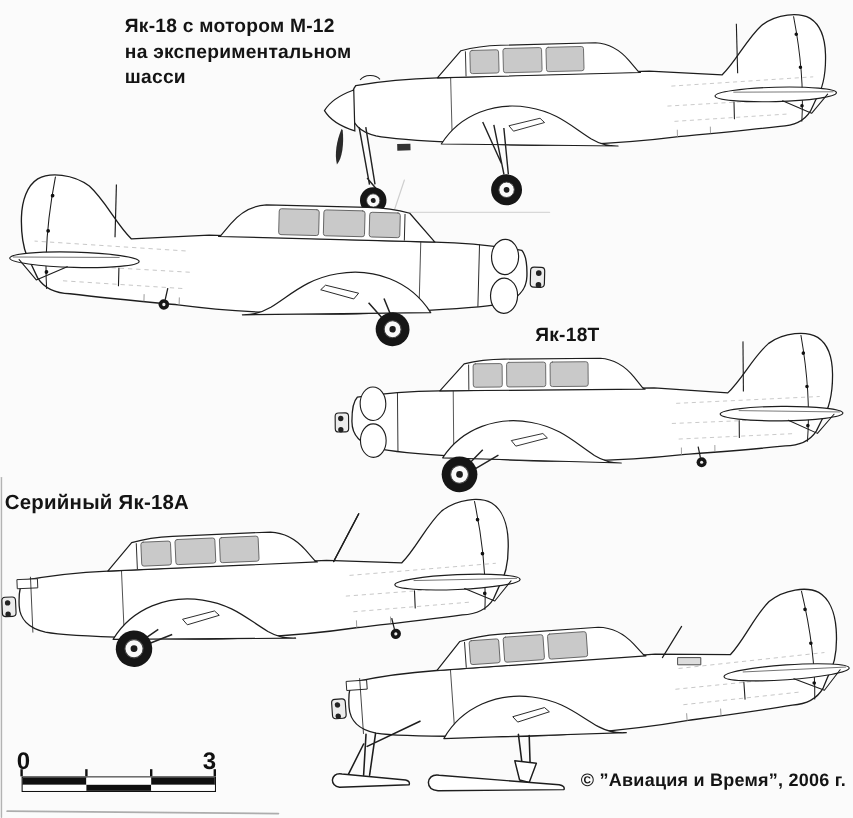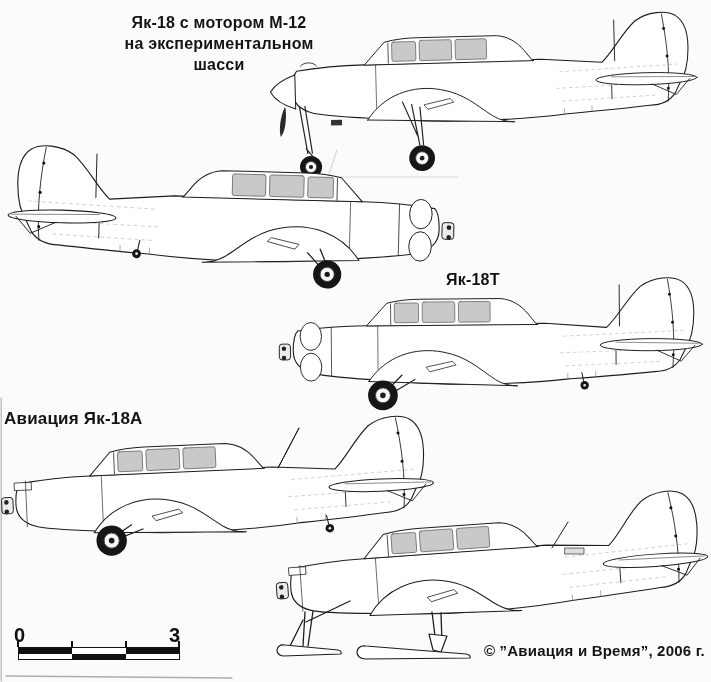--- a/index.html
+++ b/index.html
@@ -1,18 +1,18 @@
 <!DOCTYPE html>
 <html><head>
 <meta charset="utf-8">
 <style>
   html,body{margin:0;padding:0;}
   body{width:711px;height:682px;background:#fbfbfb;position:relative;overflow:hidden;
        font-family:"Liberation Sans", sans-serif;}
-  .canvas{position:absolute;left:0;top:0;width:711px;height:682px;text-align:center;}
+  .canvas{position:absolute;left:0;top:0;width:711px;height:682px;}
   svg.art{position:absolute;left:0;top:0;}
   .cap{position:absolute;font-weight:700;color:#141414;white-space:pre-line;letter-spacing:.2px;}
   .cap1{left:104px;top:12px;font-size:16px;line-height:21px;width:230px;}
   .cap2{left:446px;top:251px;font-size:16px;line-height:18px;margin-top:20px;}
   .cap3{left:4px;top:409px;font-size:17px;line-height:20px;}
   .cap4{left:112px;top:565px;font-size:17px;line-height:21px;}
   .credit{position:absolute;left:484px;top:642px;font-size:15px;font-weight:700;color:#141414;letter-spacing:.2px;}
   .scalebar{position:absolute;left:14px;top:624px;width:172px;height:38px;}
   .sb-num{position:absolute;top:0;font-size:20px;font-weight:700;color:#111;}
   .sb-n0{left:0px;}
@@ -159,21 +159,21 @@
     <path fill="#ffffff" d="M 357,652 Q 358,645 366,646 L 466,654 Q 471,655 470,658 L 365,659 Q 357,658 357,652 Z"></path>
   </g>
 
   <line x1="278" y1="468" x2="299" y2="428" stroke="#1d1d1d" stroke-width="1"></line>
 </svg>
 
 <div class="cap cap1">Як-18 с мотором М-12
 на экспериментальном
 шасси</div>
 <div class="cap cap2">Як-18Т</div>
-<div class="cap cap3">Авиация Як-18А</div>
+<div class="cap cap3">Серийный Як-18А</div>
 
 <div class="scalebar">
   <div class="sb-num sb-n0">0</div>
   <div class="sb-num sb-n3">3</div>
   <div class="sb-tick" style="left:3px"></div>
   <div class="sb-tick" style="left:57px"></div>
   <div class="sb-tick" style="left:111px"></div>
   <div class="sb-tick" style="left:164px"></div>
   <div class="sb-bar">
     <div class="sb-row">

